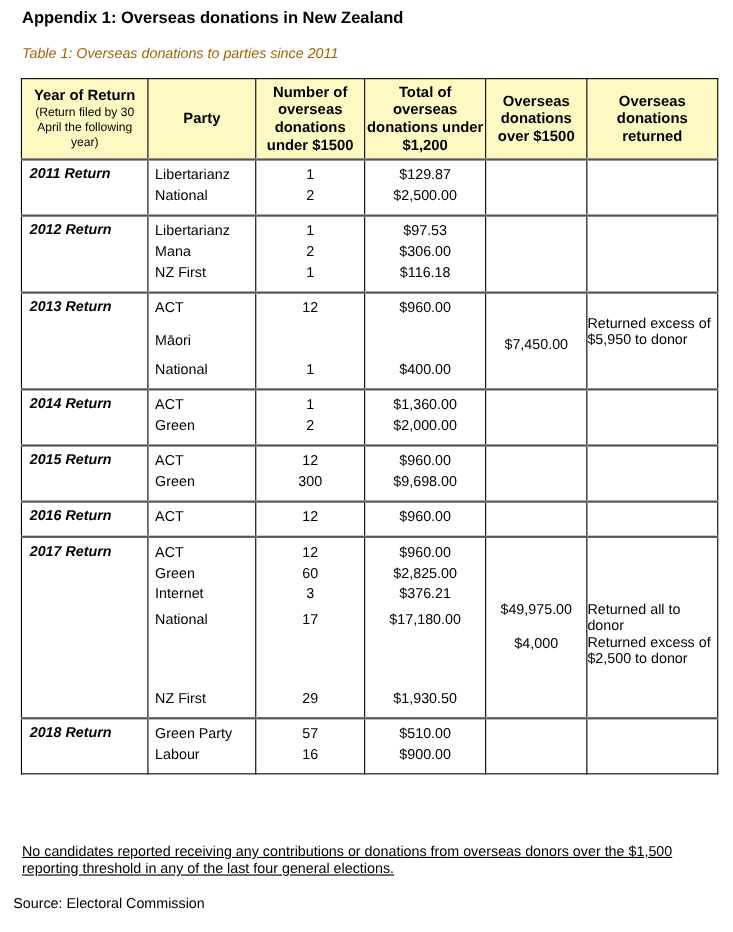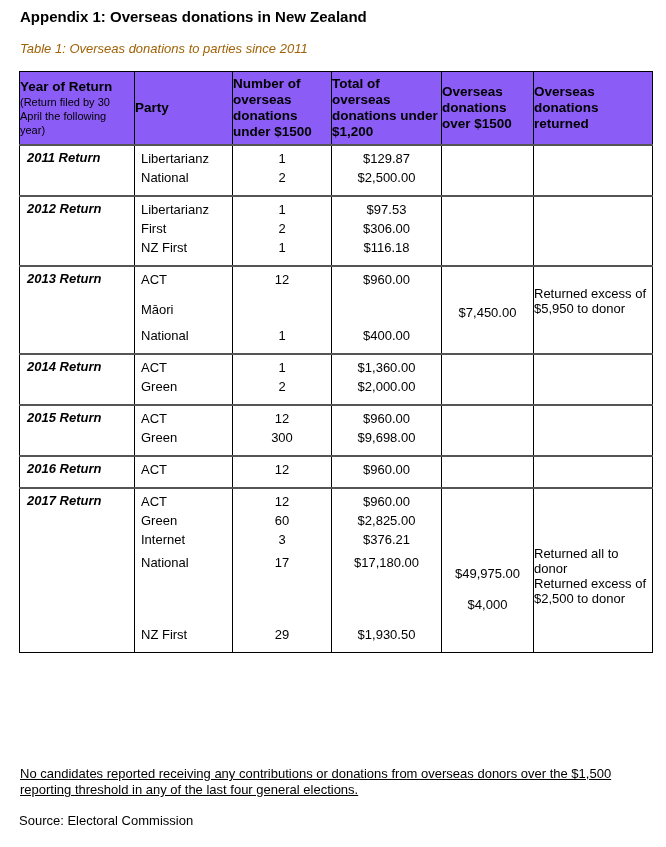--- a/index.html
+++ b/index.html
@@ -18,39 +18,39 @@
   table.data {
     position: absolute; left: 19px; top: 71px;
     border-collapse: collapse; table-layout: fixed;
     width: 633px;
     font-size: 13px;
   }
   table.data th, table.data td {
     border: 1px solid #000; vertical-align: top; padding: 0;
   }
   table.data thead th {
-    background: #8b5cf6; height: 72px; vertical-align: middle;
-    text-align: left; font-weight: bold; font-size: 13.5px; line-height: 16px;
+    background: #fef9c3; height: 72px; vertical-align: middle;
+    text-align: center; font-weight: bold; font-size: 13.5px; line-height: 16px;
     border-bottom: 2px solid #555;
   }
   .sub { font-weight: normal; font-size: 11px; line-height: 14px; display: block; }
   tbody tr.grp td { border-top: 2px solid #555; }
   tbody tr.grp:first-child td { border-top: none; }
   .year { font-weight: bold; font-style: italic; padding: 4px 0 0 7px !important; }
   .cellwrap { padding-top: 3px; padding-bottom: 8px; }
   .line { height: 19px; line-height: 19px; white-space: nowrap; }
   .party .line { padding-left: 6px; }
   .ctr { text-align: center; }
   .ret { font-size: 13px; line-height: 15px; padding-left: 6px; }
   .footnote {
     position: absolute; left: 20px; top: 766px; width: 620px;
     font-size: 13px; line-height: 16px; text-decoration: underline;
   }
   .source {
-    position: absolute; left: 19px; top: 813px;
+    position: absolute; left: 12px; top: 813px;
     font-size: 13px;
   }
 </style>
 </head>
 <body>
 
 <div class="heading">Appendix 1: Overseas donations in New Zealand</div>
 <div class="caption">Table 1: Overseas donations to parties since 2011</div>
 
 <table class="data">
@@ -101,21 +101,21 @@
         </td>
         <td class="ret">
           <div class="cellwrap"></div>
         </td>
       </tr>
       <tr class="grp">
         <td class="year">2012 Return</td>
         <td class=" party">
           <div class="cellwrap">
             <div class="line">Libertarianz</div>
-            <div class="line">First</div>
+            <div class="line">Mana</div>
             <div class="line">NZ First</div>
           </div>
         </td>
         <td class="ctr ">
           <div class="cellwrap">
             <div class="line">1</div>
             <div class="line">2</div>
             <div class="line">1</div>
           </div>
         </td>
@@ -272,28 +272,55 @@
             <div class="line">$960.00</div>
             <div class="line">$2,825.00</div>
             <div class="line">$376.21</div>
             <div class="line" style="margin-top: 4px;">$17,180.00</div>
             <div class="line" style="height: 53px;"></div>
             <div class="line">$1,930.50</div>
           </div>
         </td>
         <td class="ctr">
           <div class="cellwrap">
-            <div style="margin-top: 72px; line-height: 19px;">$49,975.00</div>
+            <div style="margin-top: 52px; line-height: 19px;">$49,975.00</div>
             <div style="margin-top: 12px; line-height: 19px;">$4,000</div>
           </div>
         </td>
         <td class="ret">
           <div class="cellwrap">
             <div style="margin-top: 54px;">Returned all to donor</div>
             <div>Returned excess of $2,500 to donor</div>
           </div>
+        </td>
+      </tr>
+      <tr class="grp">
+        <td class="year">2018 Return</td>
+        <td class=" party">
+          <div class="cellwrap">
+            <div class="line">Green Party</div>
+            <div class="line">Labour</div>
+          </div>
+        </td>
+        <td class="ctr ">
+          <div class="cellwrap">
+            <div class="line">57</div>
+            <div class="line">16</div>
+          </div>
+        </td>
+        <td class="ctr ">
+          <div class="cellwrap">
+            <div class="line">$510.00</div>
+            <div class="line">$900.00</div>
+          </div>
+        </td>
+        <td class="ctr">
+          <div class="cellwrap"></div>
+        </td>
+        <td class="ret">
+          <div class="cellwrap"></div>
         </td>
       </tr>
     </tbody>
 </table>
 
 <div class="footnote">No candidates reported receiving any contributions or donations from overseas donors over the $1,500 reporting threshold in any of the last four general elections.</div>
 <div class="source">Source: Electoral Commission</div>
 
 </body></html>

